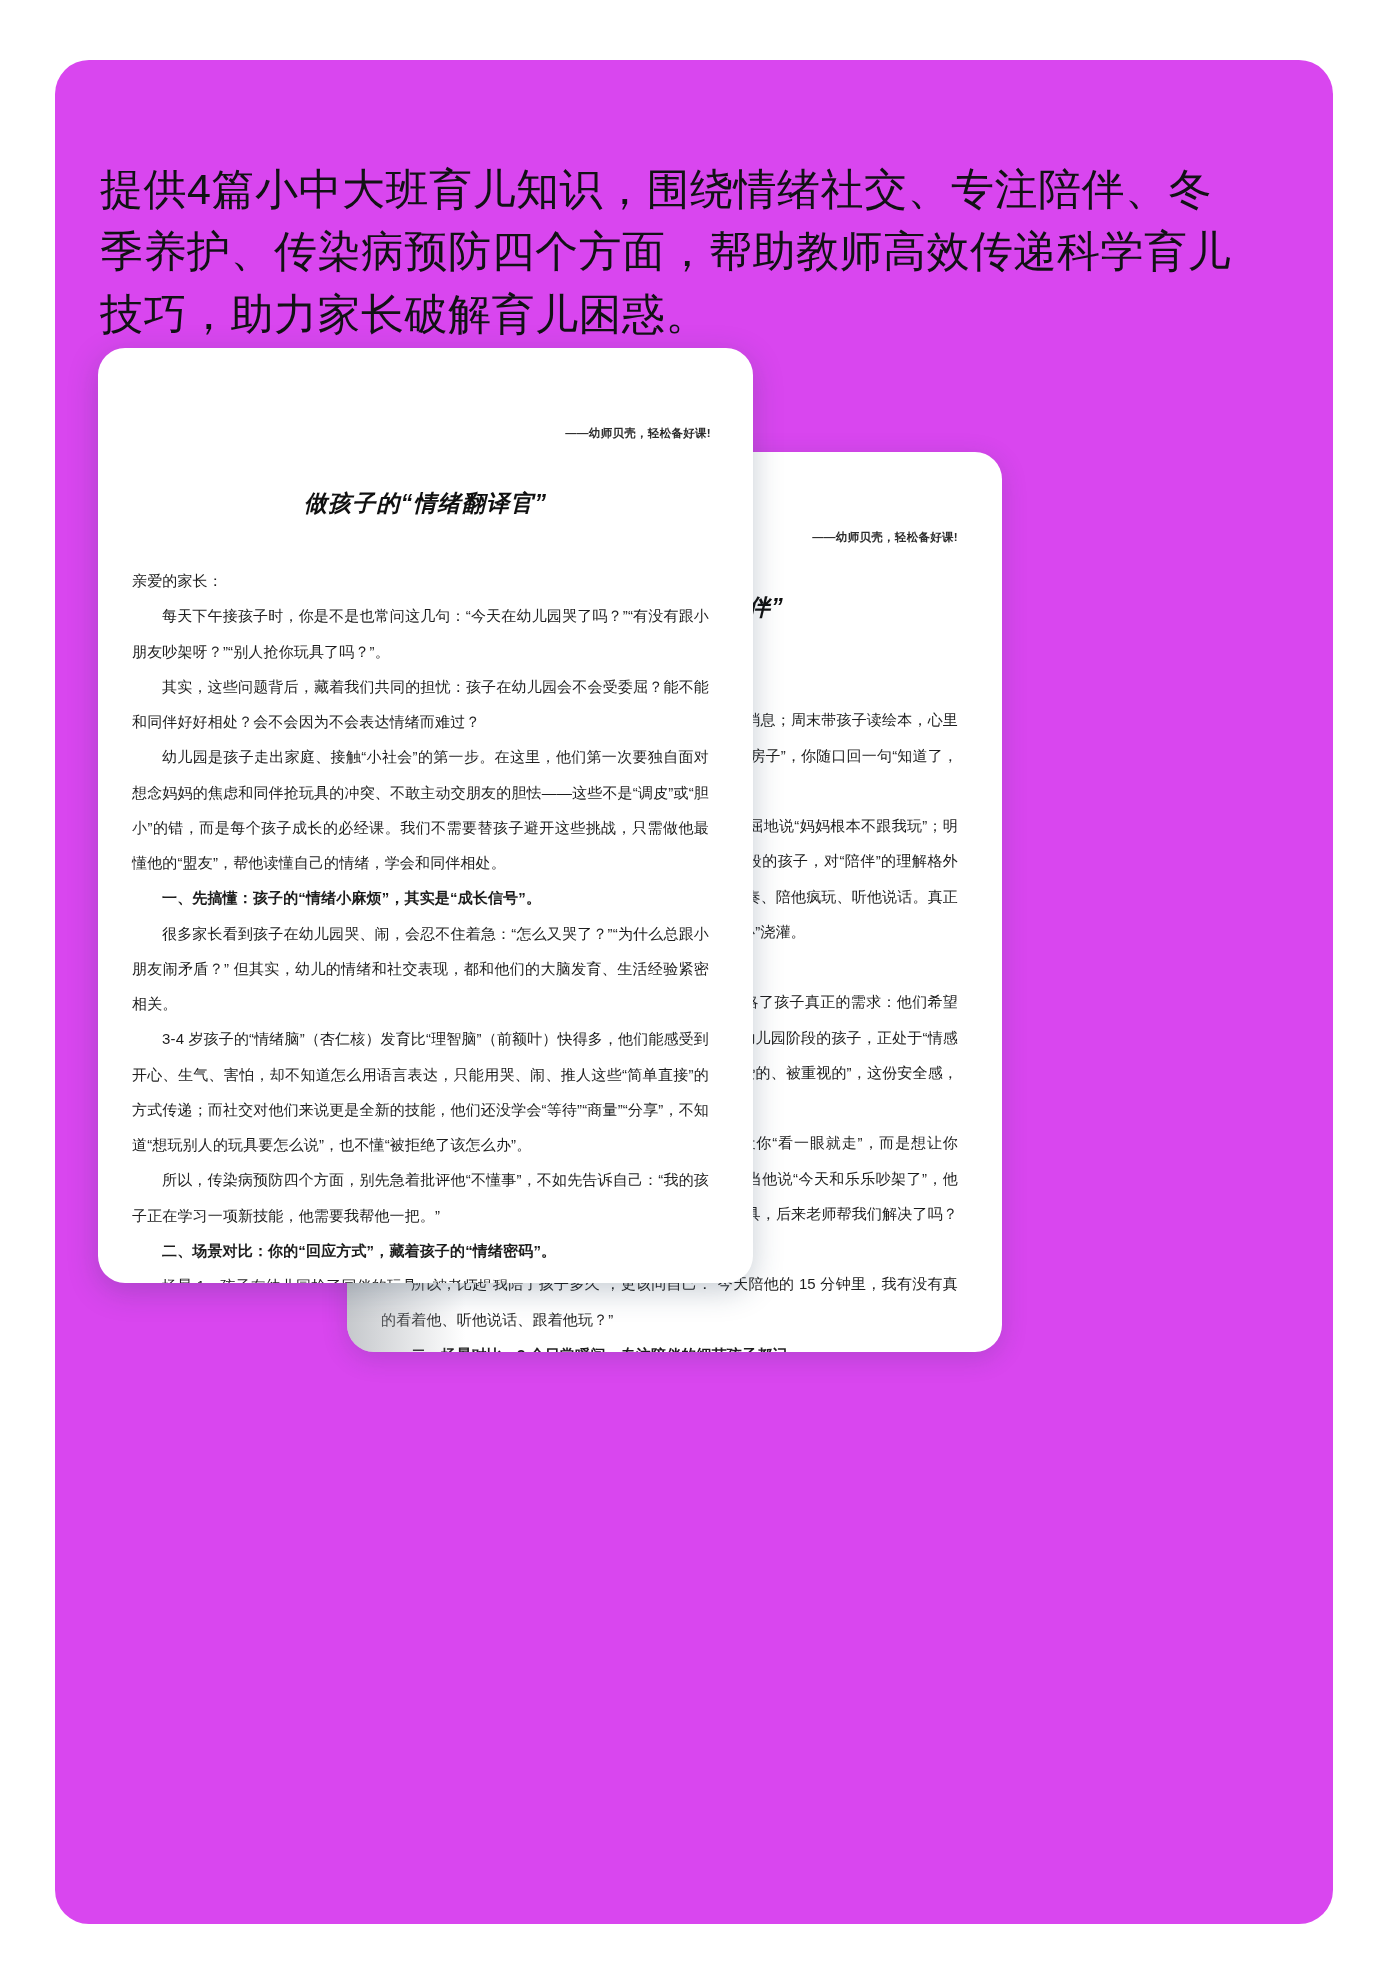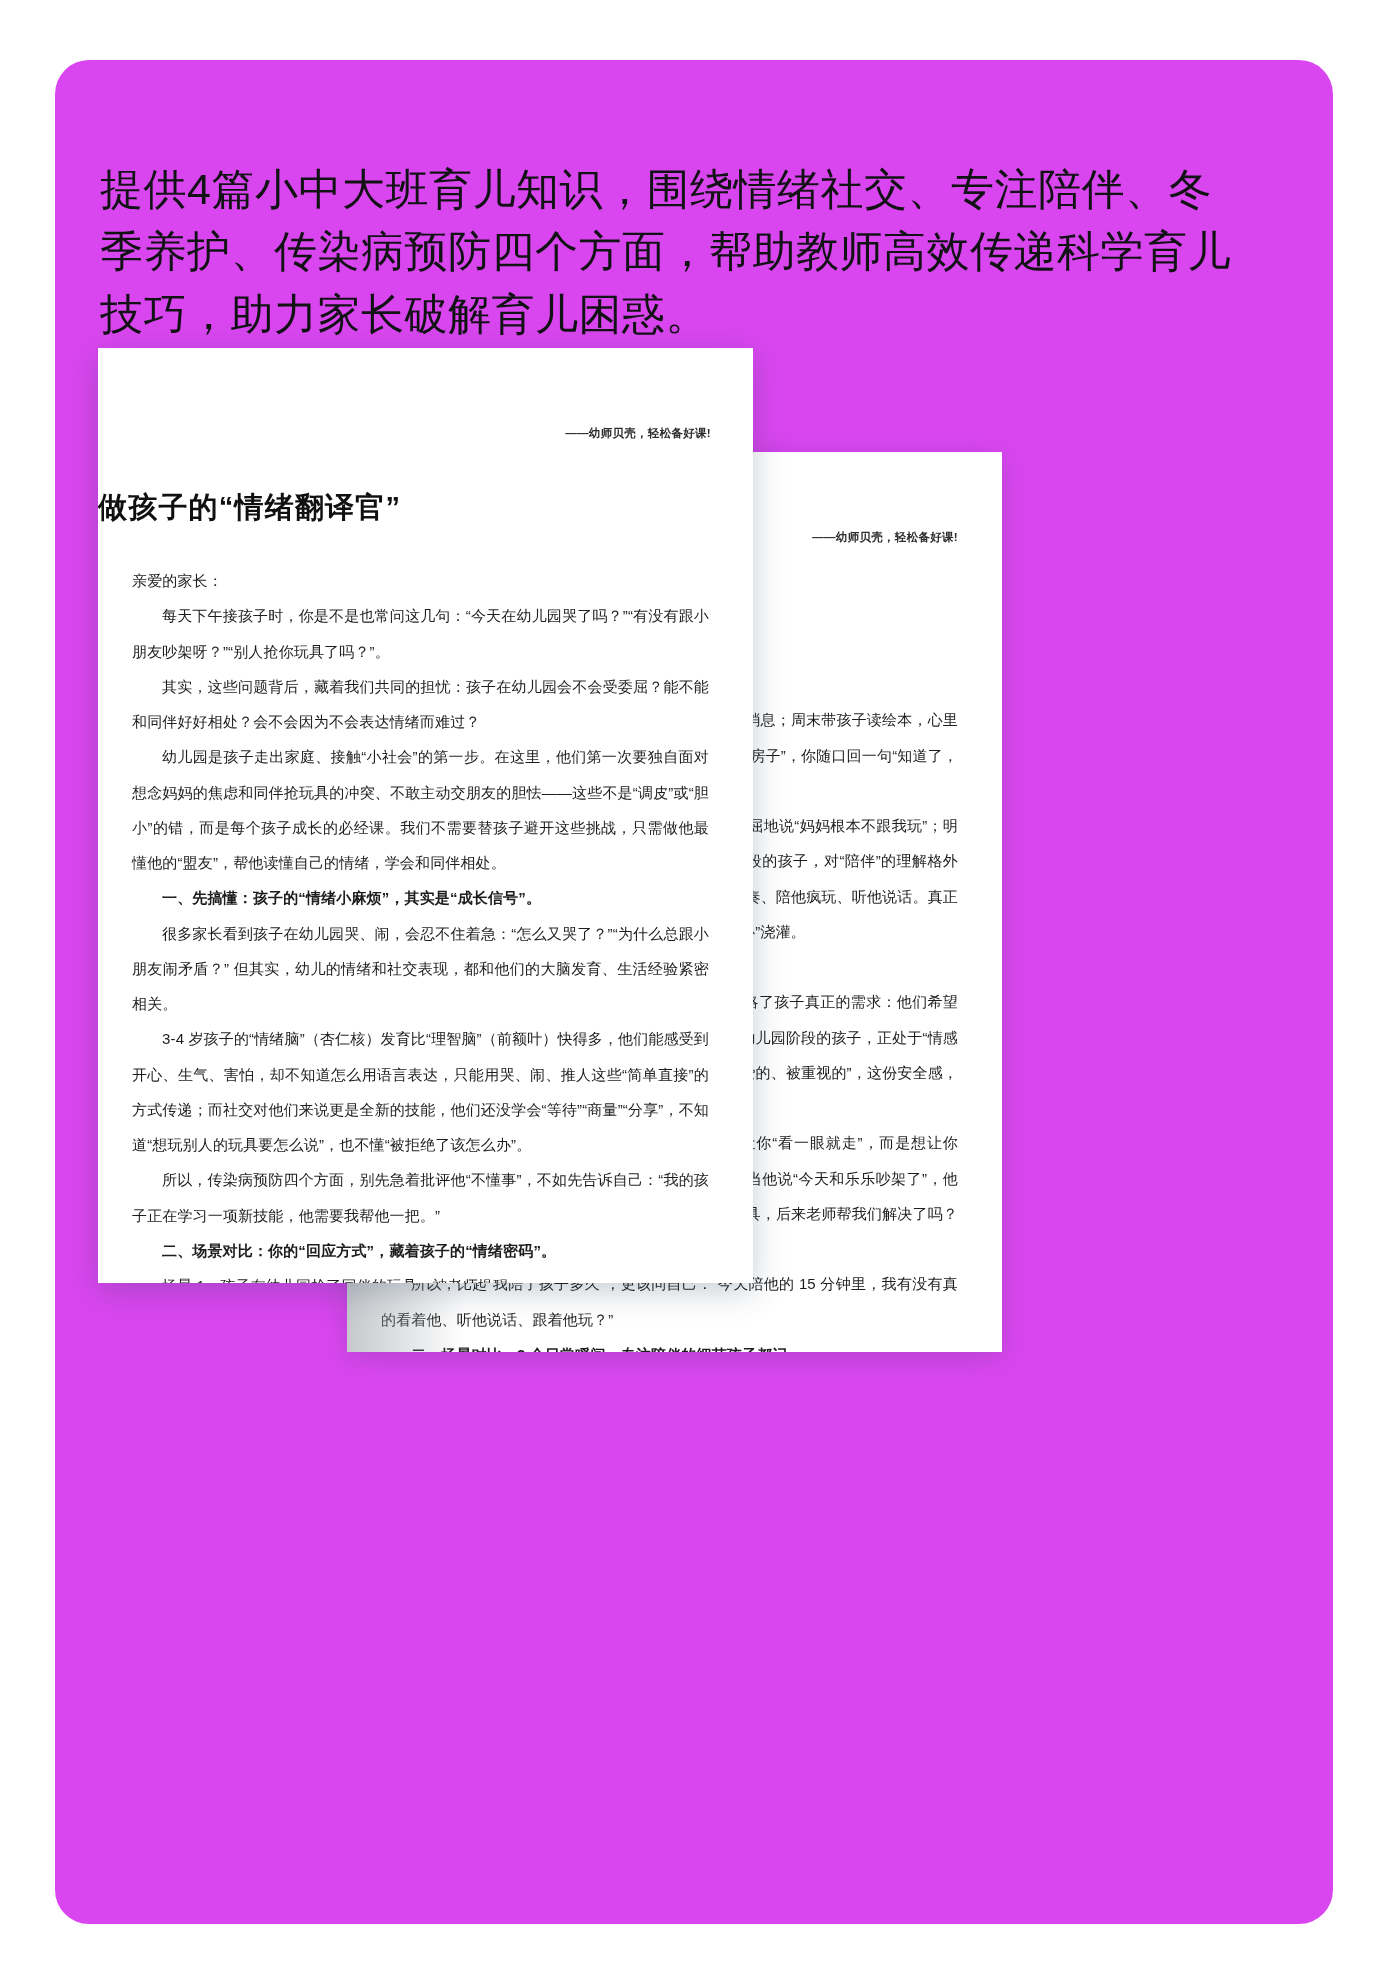--- a/index.html
+++ b/index.html
@@ -38,20 +38,21 @@
     color: #111214;
     font-weight: 400;
     font-family: "Liberation Sans", "DejaVu Sans", sans-serif;
   }
 
   
   .page {
     position: absolute;
     background: #ffffff;
     overflow: hidden;
+    border-radius: 27px;
   }
 
   
   .page--back {
     left: 292px;
     top: 392px;
     width: 655px;
     height: 900px;
     box-shadow: 0 6px 26px rgba(40, 60, 90, 0.20);
     z-index: 1;
@@ -84,25 +85,26 @@
     white-space: nowrap;
     letter-spacing: 0.3px;
   }
   .page--front .pg-header { top: 78px; }
   .page--back  .pg-header { top: 78px; right: 44px; }
 
   
   .pg-title {
     position: absolute;
     width: 100%;
-    text-align: left;
-    font-size: 29px;
+    text-align: center;
+    font-size: 23px;
     font-weight: 700;
     color: #101010;
     letter-spacing: 1.2px;
+    font-style: italic;
   }
   .page--front .pg-title { top: 140px; }
   .page--back  .pg-title { top: 140px; }
 
   
   .pg-body {
     position: absolute;
     left: 34px;
     right: 44px;
     font-size: 15px;

